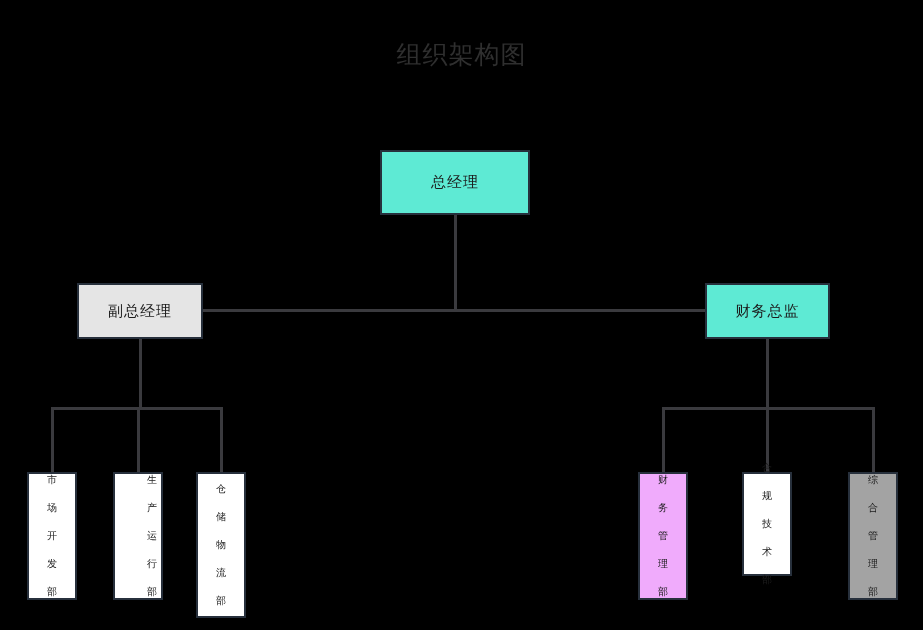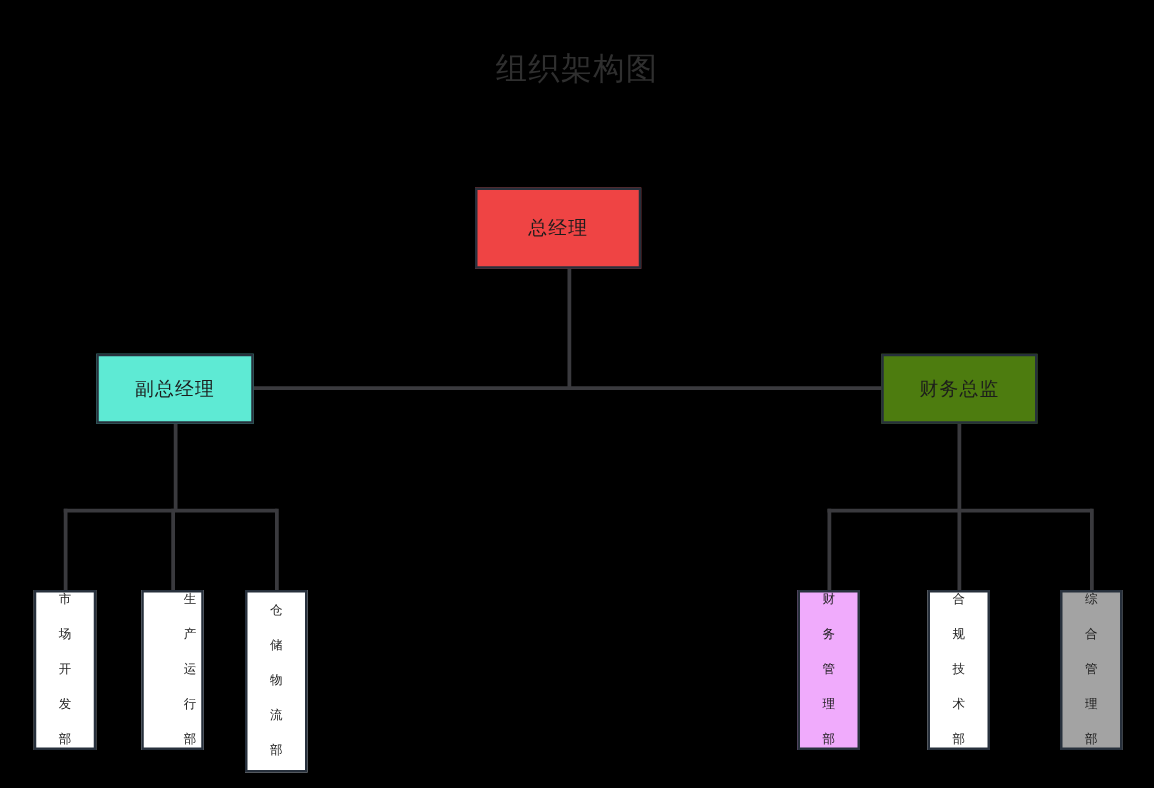--- a/index.html
+++ b/index.html
@@ -84,42 +84,42 @@
       <div class="conn v" style="left: 51px; top: 407px; height: 66px; background: rgb(58, 58, 62);"></div>
       <div class="conn v" style="left: 137px; top: 407px; height: 66px; background: rgb(58, 58, 62);"></div>
       <div class="conn v" style="left: 220px; top: 407px; height: 66px; background: rgb(58, 58, 62);"></div>
       <div class="conn v" style="left: 766px; top: 339px; height: 70px; background: rgb(58, 58, 62);"></div>
       <div class="conn h" style="left: 662px; top: 407px; width: 212px; background: rgb(58, 58, 62);"></div>
       <div class="conn v" style="left: 662px; top: 407px; height: 66px; background: rgb(58, 58, 62);"></div>
       <div class="conn v" style="left: 766px; top: 407px; height: 66px; background: rgb(58, 58, 62);"></div>
       <div class="conn v" style="left: 872px; top: 407px; height: 66px; background: rgb(58, 58, 62);"></div>
     </div>
   <div id="node-layer">
-      <div class="node level-1" style="left: 380px; top: 150px; width: 133px; height: 65px; border-color: rgb(39, 48, 60); background: #ef4444; text-align: center;">
+      <div class="node level-1" style="left: 380px; top: 150px; width: 150px; height: 65px; border-color: rgb(39, 48, 60); background: #5eead4; text-align: center;">
         <span>总经理</span>
       </div>
-      <div class="node level-2" style="left: 77px; top: 283px; width: 126px; height: 56px; border-color: rgb(39, 48, 60); background: #5eead4;">
+      <div class="node level-2" style="left: 77px; top: 283px; width: 126px; height: 56px; border-color: rgb(39, 48, 60); background: #e5e5e5;">
         <span>副总经理</span>
       </div>
-      <div class="node level-2" style="left: 705px; top: 283px; width: 125px; height: 56px; border-color: rgb(39, 48, 60); background: #4d7c0f;">
+      <div class="node level-2" style="left: 705px; top: 283px; width: 125px; height: 56px; border-color: rgb(39, 48, 60); background: #5eead4;">
         <span>财务总监</span>
       </div>
       <div class="node leaf" style="left: 27px; top: 472px; width: 50px; height: 128px; border-color: rgb(39, 48, 60); background: rgb(255, 255, 255);">
         <span class="vtext">市场开发部</span>
       </div>
       <div class="node leaf" style="left: 113px; top: 472px; width: 50px; height: 128px; border-color: rgb(39, 48, 60); background: rgb(255, 255, 255); padding-left: 28px;">
         <span class="vtext">生产运行部</span>
       </div>
       <div class="node leaf" style="left: 196px; top: 472px; width: 50px; height: 146px; border-color: rgb(39, 48, 60); background: rgb(255, 255, 255);">
         <span class="vtext">仓储物流部</span>
       </div>
       <div class="node leaf" style="left: 638px; top: 472px; width: 50px; height: 128px; border-color: rgb(39, 48, 60); background: #f0abfc;">
         <span class="vtext">财务管理部</span>
       </div>
-      <div class="node leaf" style="left: 742px; top: 472px; width: 50px; height: 128px; border-color: rgb(39, 48, 60); background: rgb(255, 255, 255);">
+      <div class="node leaf" style="left: 742px; top: 472px; width: 50px; height: 104px; border-color: rgb(39, 48, 60); background: rgb(255, 255, 255);">
         <span class="vtext">合规技术部</span>
       </div>
       <div class="node leaf" style="left: 848px; top: 472px; width: 50px; height: 128px; border-color: rgb(39, 48, 60); background: #a3a3a3;">
         <span class="vtext">综合管理部</span>
       </div>
     </div>
 
 </div>
 
 </body></html>

